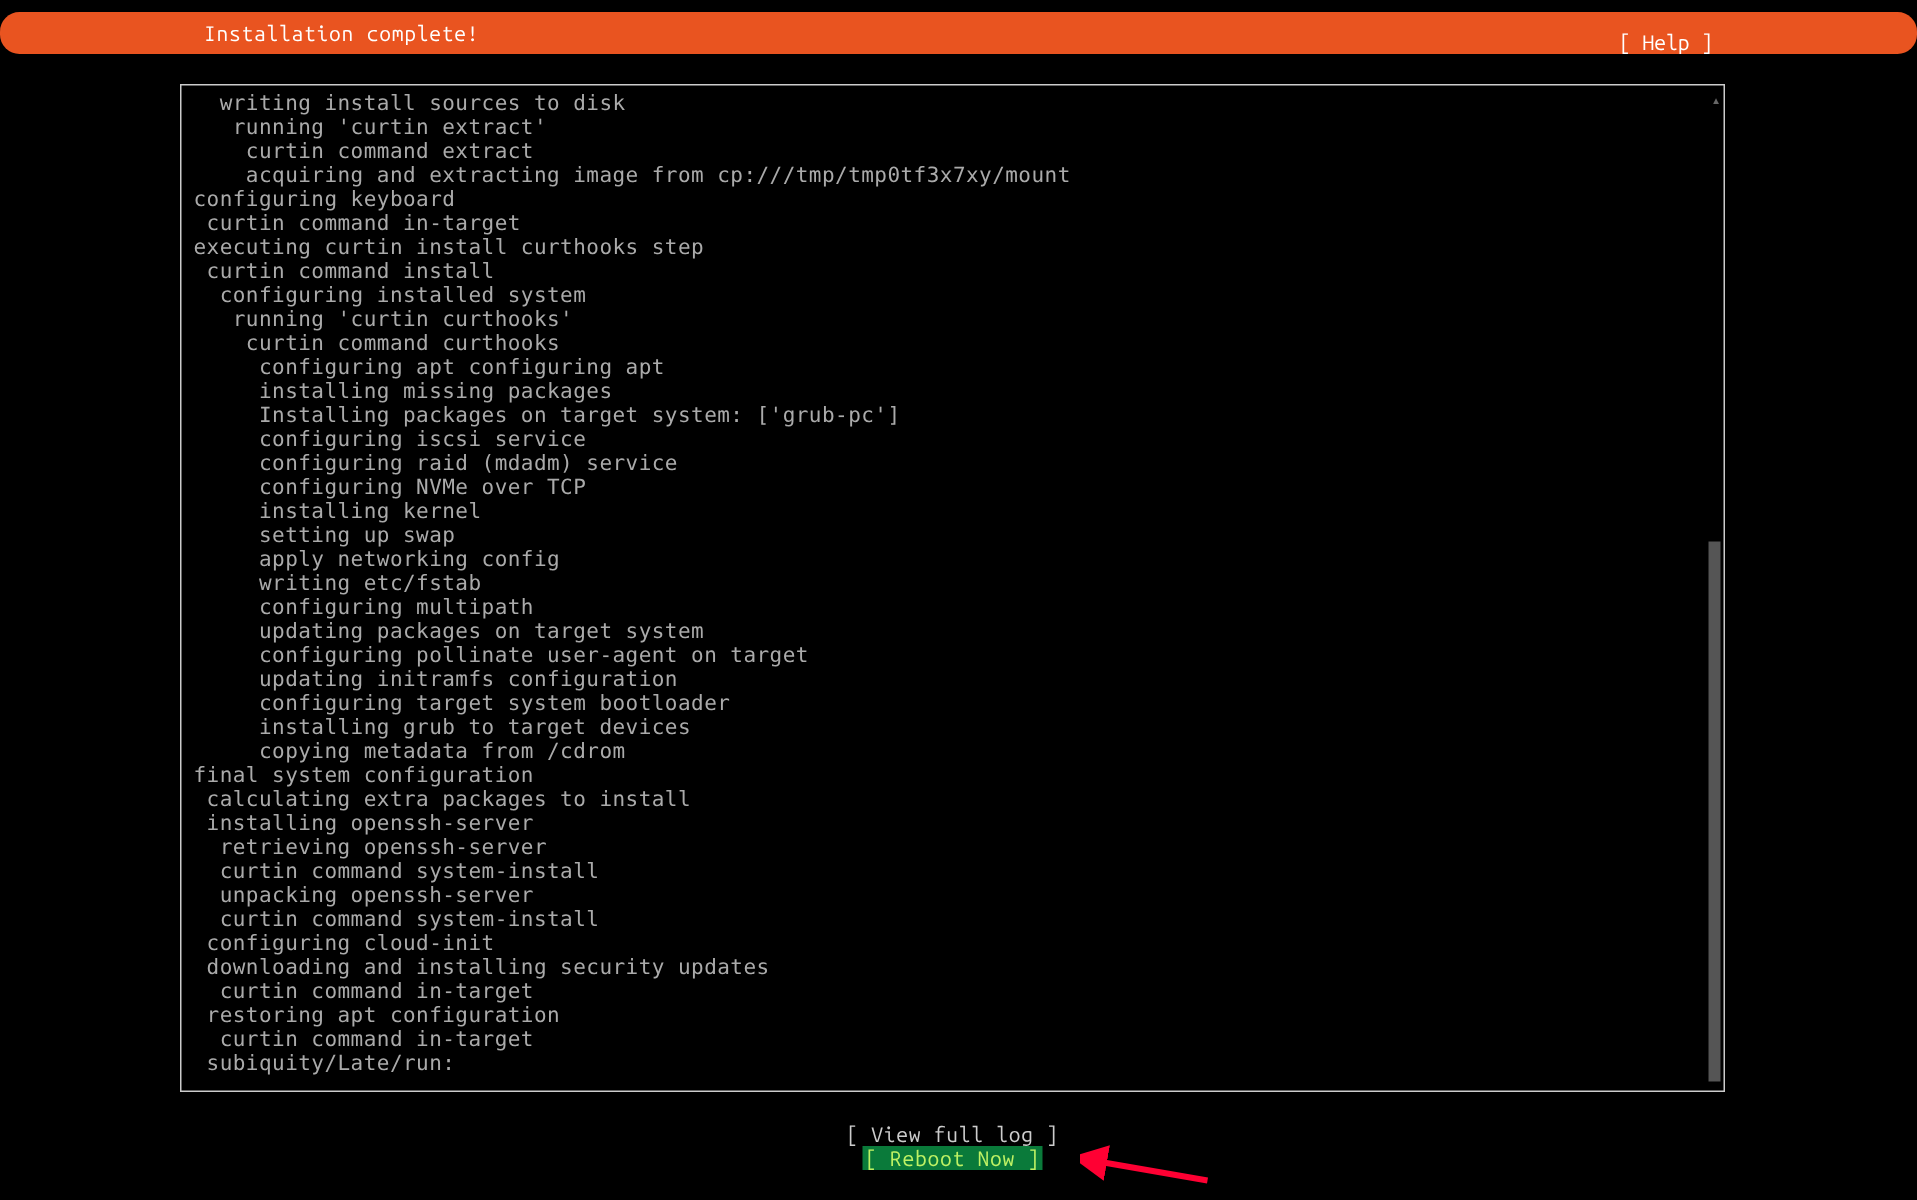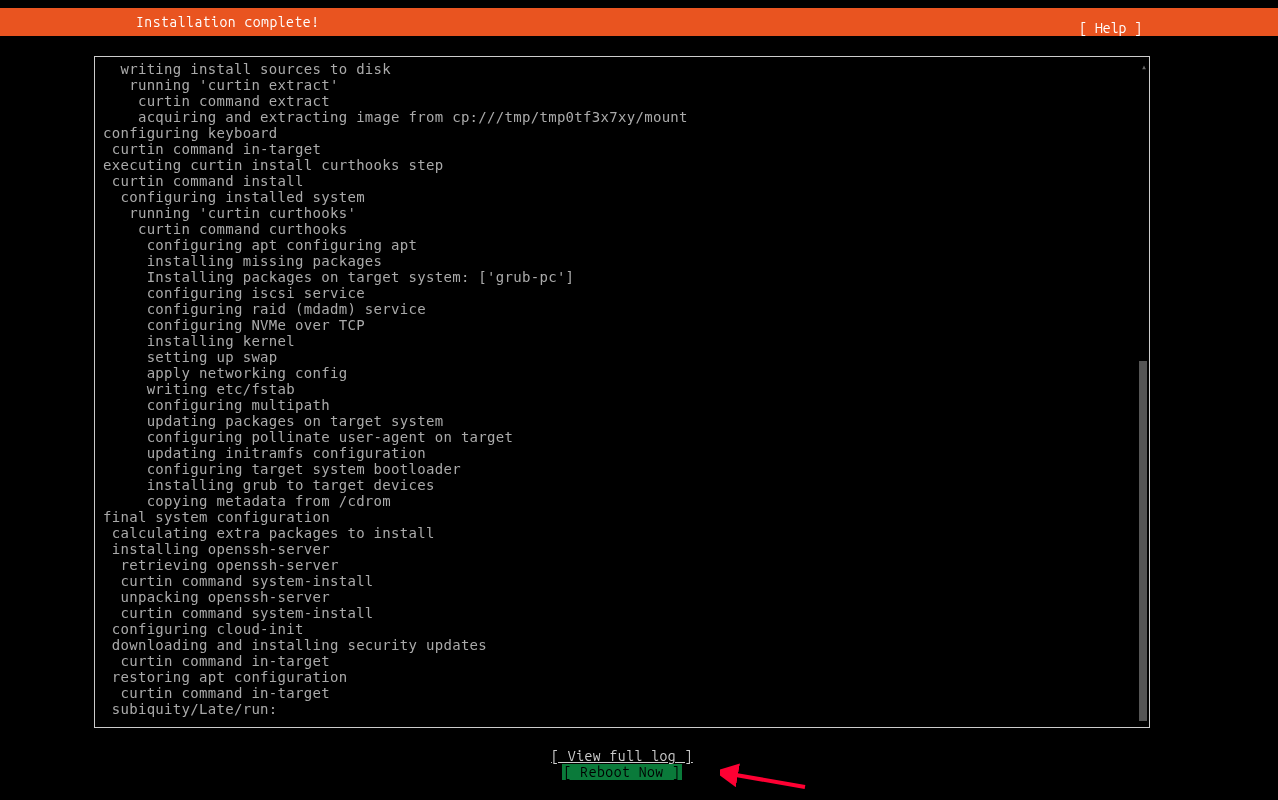--- a/index.html
+++ b/index.html
@@ -23,34 +23,35 @@
     }
     .header {
       width: 100%;
       height: 28px;
       background: #e95420;
       display: flex;
       justify-content: space-between;
       align-items: center;
       padding: 0 8px;
       color: #fff;
+      border-radius: 13px;
     }
     .header-title {
       padding-left: 128px;
       font-weight: normal;
       letter-spacing: 0.5px;
     }
     .header-help {
       padding-right: 128px;
       cursor: pointer;
       margin-top: 12px;
     }
     .main-area {
       width: 100%;
-      padding: 20px 128px 0 94px;
+      padding: 20px 128px 0 120px;
     }
     .log-box {
       border: 1px solid #ccc;
       width: 100%;
       height: 672px;
       position: relative;
       padding: 4px 8px;
       overflow: hidden;
     }
     .log-content {
@@ -88,26 +89,25 @@
       width: 100%;
       text-align: center;
       margin-top: 20px;
       color: #fff;
     }
     .btn-view-log {
       display: inline-block;
       color: #ccc;
       cursor: pointer;
       letter-spacing: 0.5px;
-      text-decoration: underline;
     }
     .btn-reboot {
       display: inline-block;
       background: #0a7a3a;
-      color: #000000;
+      color: #bef264;
       cursor: pointer;
       letter-spacing: 0.5px;
       padding: 0 2px;
     }
     .arrow-annotation {
       position: absolute;
       left: 720px;
       top: 762px;
       pointer-events: none;
     }

